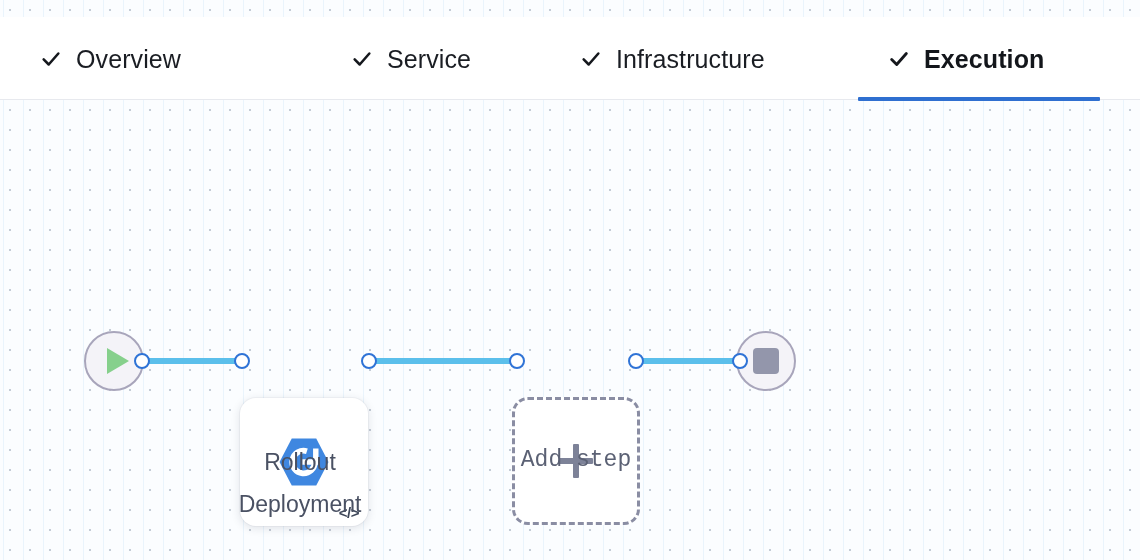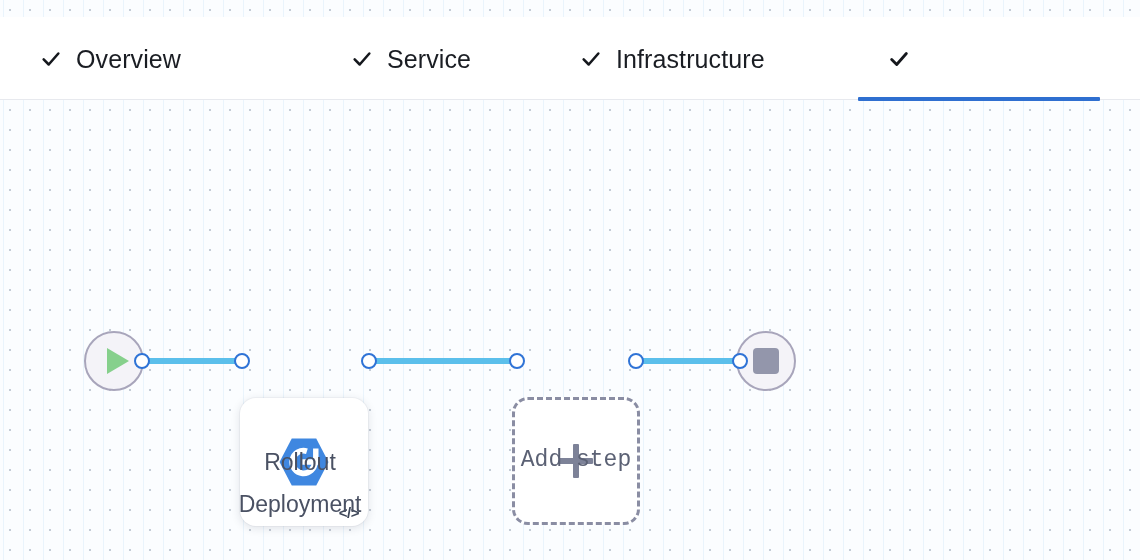--- a/index.html
+++ b/index.html
@@ -263,20 +263,21 @@
       </span>
       <span class="tab-label">Infrastructure</span>
     </div>
 
     <div class="tab active" id="tab-3">
       <span class="check">
         <svg viewBox="0 0 24 24" fill="none" stroke="currentColor" stroke-width="3.1" stroke-linecap="round" stroke-linejoin="round">
             <path d="M4 12.5 L9.5 18 L20 6"></path>
           </svg>
       </span>
+      <span class="tab-label">Execution</span>
       <span class="tab-underline"></span>
     </div>
 
   </div>
 
   <div class="flow">
 
     <div class="edge" id="edge-0"></div>
     <div class="edge" id="edge-1"></div>
     <div class="edge" id="edge-2"></div>

